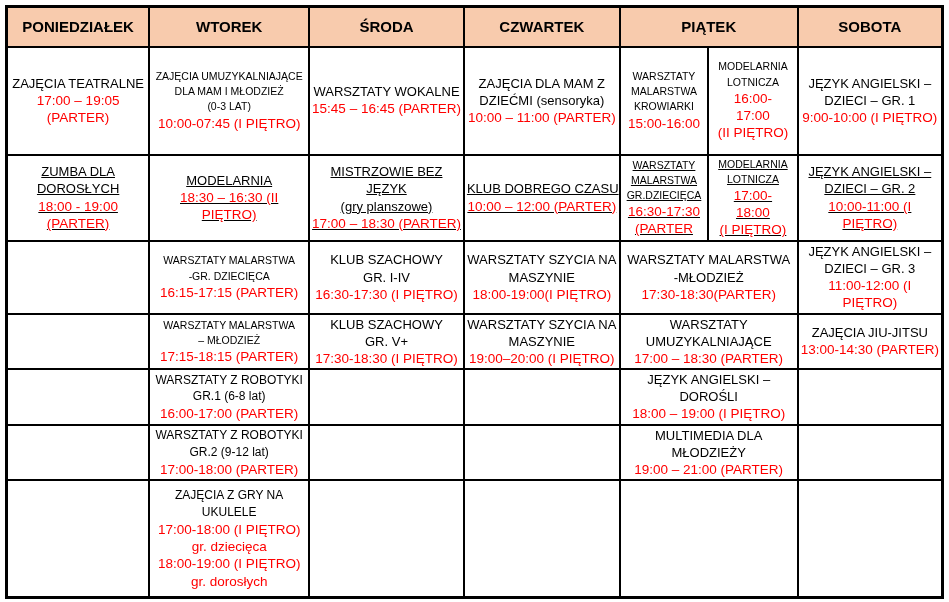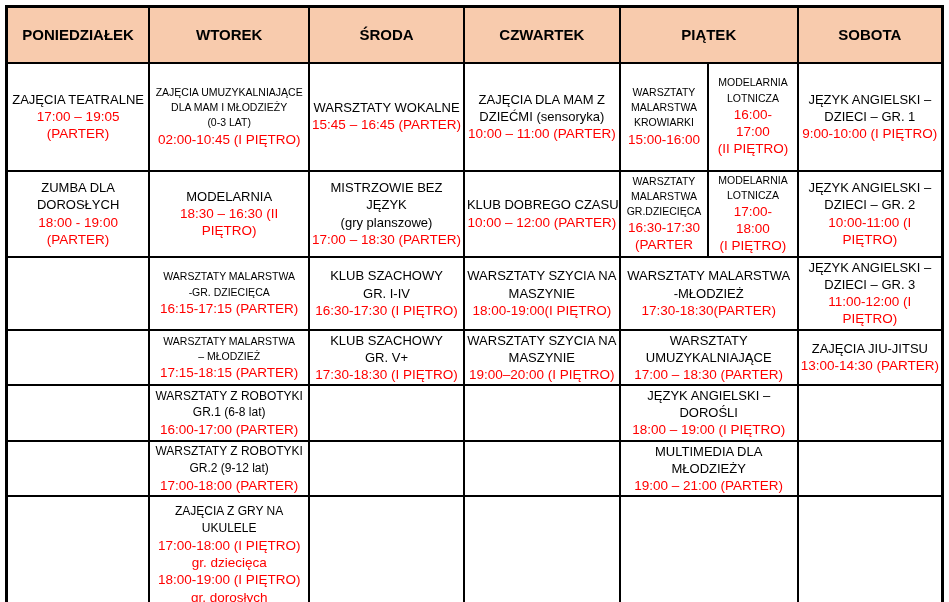--- a/index.html
+++ b/index.html
@@ -28,23 +28,23 @@
     vertical-align:middle;
     padding:1px 2px;
     overflow:hidden;
   }
   th{
     background:var(--header-bg);
     font-size:15px;
     font-weight:bold;
     color:var(--black);
   }
-  tr.rh0{height:56px;padding-left:28px;}
+  tr.rh0{height:40px;padding-left:28px;}
   tr.rh1{height:108px;}
-  tr.rh2{height:84px;}
+  tr.rh2{height:84px;text-decoration:underline;}
   tr.rh3{height:66px;}
   tr.rh4{height:55px;}
   tr.rh5{height:51px;}
   tr.rh6{height:49px;}
   tr.rh7{height:117px;margin-top:38px;}
   .ln{white-space:nowrap;}
   .k{font-size:13px;line-height:1.32;color:var(--black);}
   .km{font-size:12px;line-height:1.4;color:var(--black);}
   .ks{font-size:10.5px;line-height:1.45;color:var(--black);}
   .r{font-size:13.5px;line-height:1.28;color:var(--red);}
@@ -72,23 +72,23 @@
     <th>SOBOTA</th>
   </tr>
   <tr class="rh1">
     <td>
           <div class="ln k">ZAJĘCIA TEATRALNE</div>
           <div class="ln r">17:00 – 19:05</div>
           <div class="ln r">(PARTER)</div>
         </td>
     <td>
           <div class="ln ks">ZAJĘCIA UMUZYKALNIAJĄCE</div>
-          <div class="ln ks">DLA MAM I MŁODZIEŻY</div>
+          <div class="ln ks">DLA MAM I MŁODZIEŻ</div>
           <div class="ln ks">(0-3 LAT)</div>
-          <div class="ln r">02:00-10:45 (I PIĘTRO)</div>
+          <div class="ln r">10:00-07:45 (I PIĘTRO)</div>
         </td>
     <td>
           <div class="ln k">WARSZTATY WOKALNE</div>
           <div class="ln r">15:45 – 16:45 (PARTER)</div>
         </td>
     <td>
           <div class="ln k">ZAJĘCIA DLA MAM Z</div>
           <div class="ln k">DZIEĆMI (sensoryka)</div>
           <div class="ln r">10:00 – 11:00 (PARTER)</div>
         </td>

